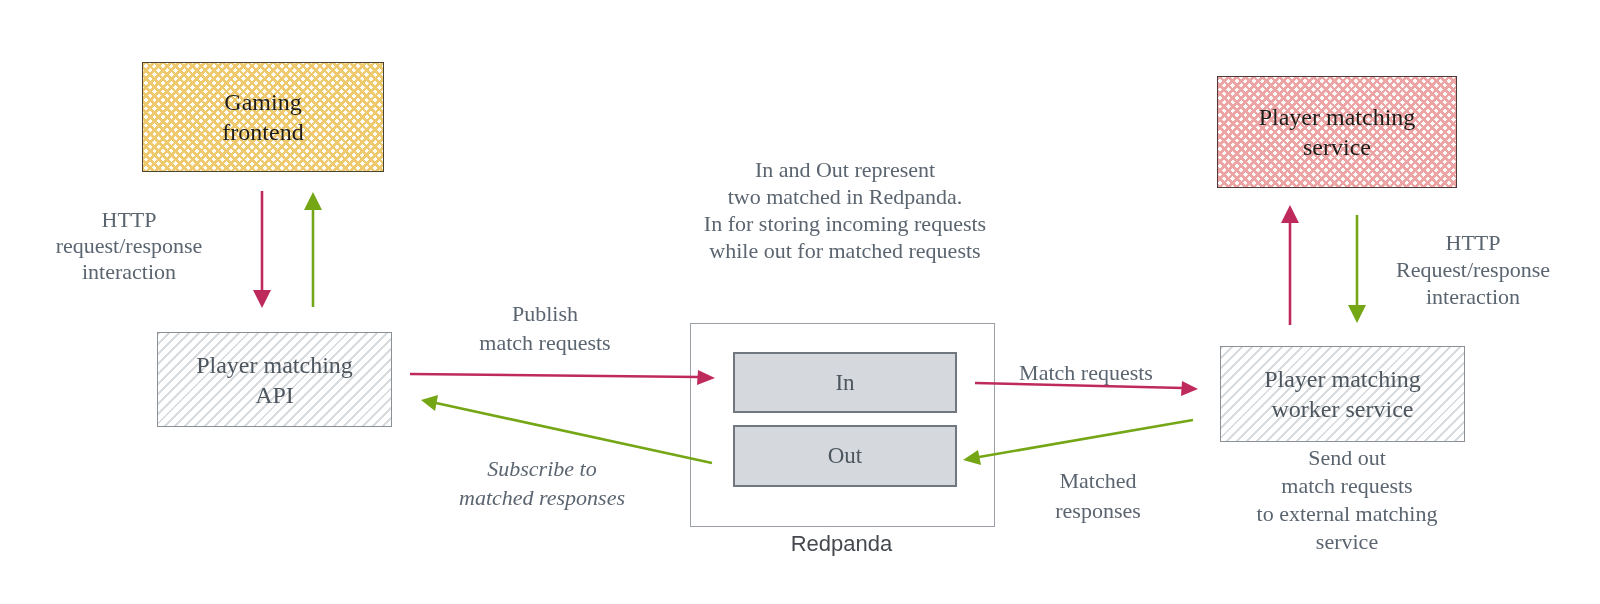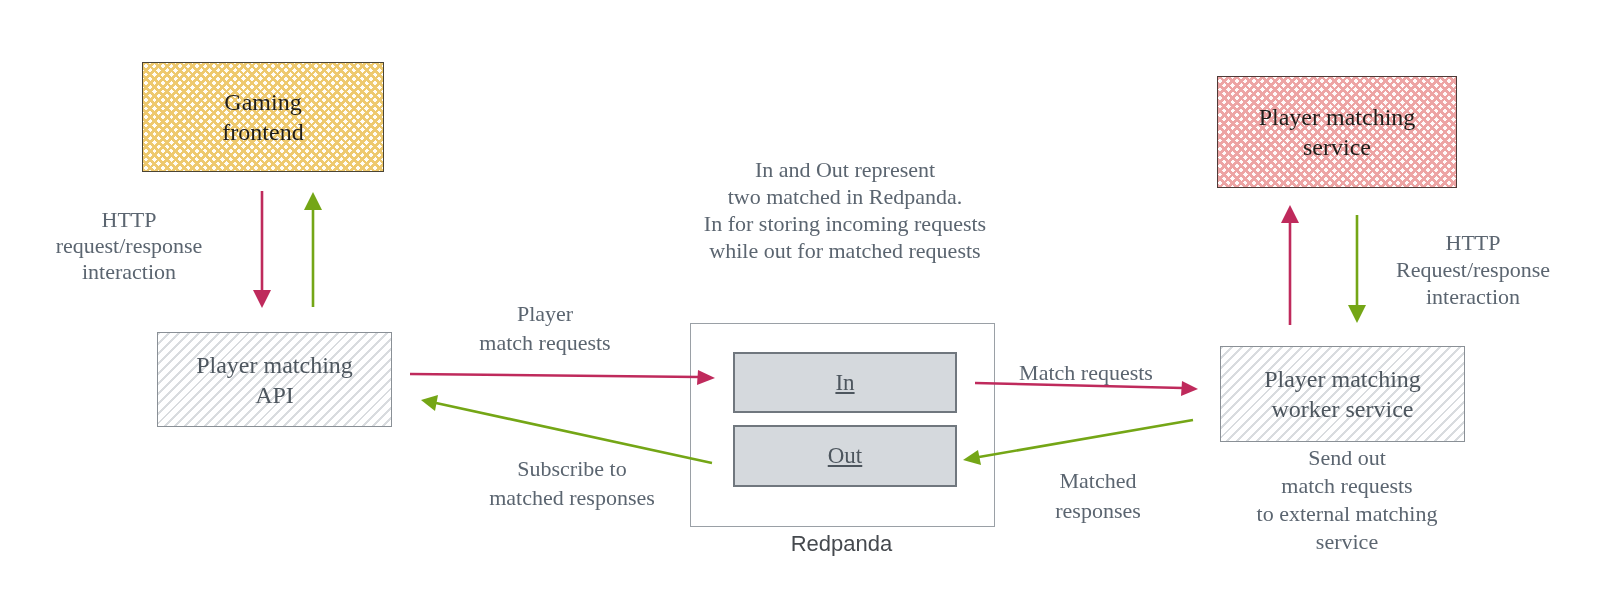--- a/index.html
+++ b/index.html
@@ -56,21 +56,21 @@
     border:1.8px solid #8a9096;
     color:var(--c-box-text);
     font-size:24px;line-height:30px;
   }
   .redpanda-outer{
     position:absolute;border:1.6px solid #9aa0a6;background:#ffffff;z-index:1;
   }
   .topic{
     position:absolute;display:flex;align-items:center;justify-content:center;
     background:var(--c-topic-fill);border:2px solid #70777e;
-    color:var(--c-box-text);font-size:23px;z-index:2;text-decoration:underline;
+    color:var(--c-box-text);font-size:23px;z-index:2;
   }
   .redpanda-label{
     position:absolute;text-align:center;color:var(--c-redpanda-label);
     font-family:"Liberation Sans",sans-serif;font-size:22px;z-index:2;
   }
   .annot{
     position:absolute;transform:translateX(-50%);text-align:center;
     color:var(--c-annotation-text);font-size:22px;z-index:2;
   }
   .annot .ln{white-space:nowrap;}
@@ -143,25 +143,25 @@
   </div>
 
   <div class="annot hand" style="left:845px;top:141px;line-height:27px;margin-top:15px;">
     <div class="ln">In and Out represent</div>
     <div class="ln">two matched in Redpanda.</div>
     <div class="ln">In for storing incoming requests</div>
     <div class="ln">while out for matched requests</div>
   </div>
 
   <div class="annot hand" style="left:545px;top:299px;line-height:29px;">
-    <div class="ln">Player</div>
+    <div class="ln">Publish</div>
     <div class="ln">match requests</div>
   </div>
 
-  <div class="annot hand" style="left:572px;top:454px;line-height:29px;">
+  <div class="annot hand" style="left:542px;top:454px;line-height:29px;font-style:italic;">
     <div class="ln">Subscribe to</div>
     <div class="ln">matched responses</div>
   </div>
 
   <div class="annot hand" style="left:1086px;top:360px;">
     <div class="ln">Match requests</div>
   </div>
 
   <div class="annot hand" style="left:1098px;top:466px;line-height:30px;">
     <div class="ln">Matched</div>

